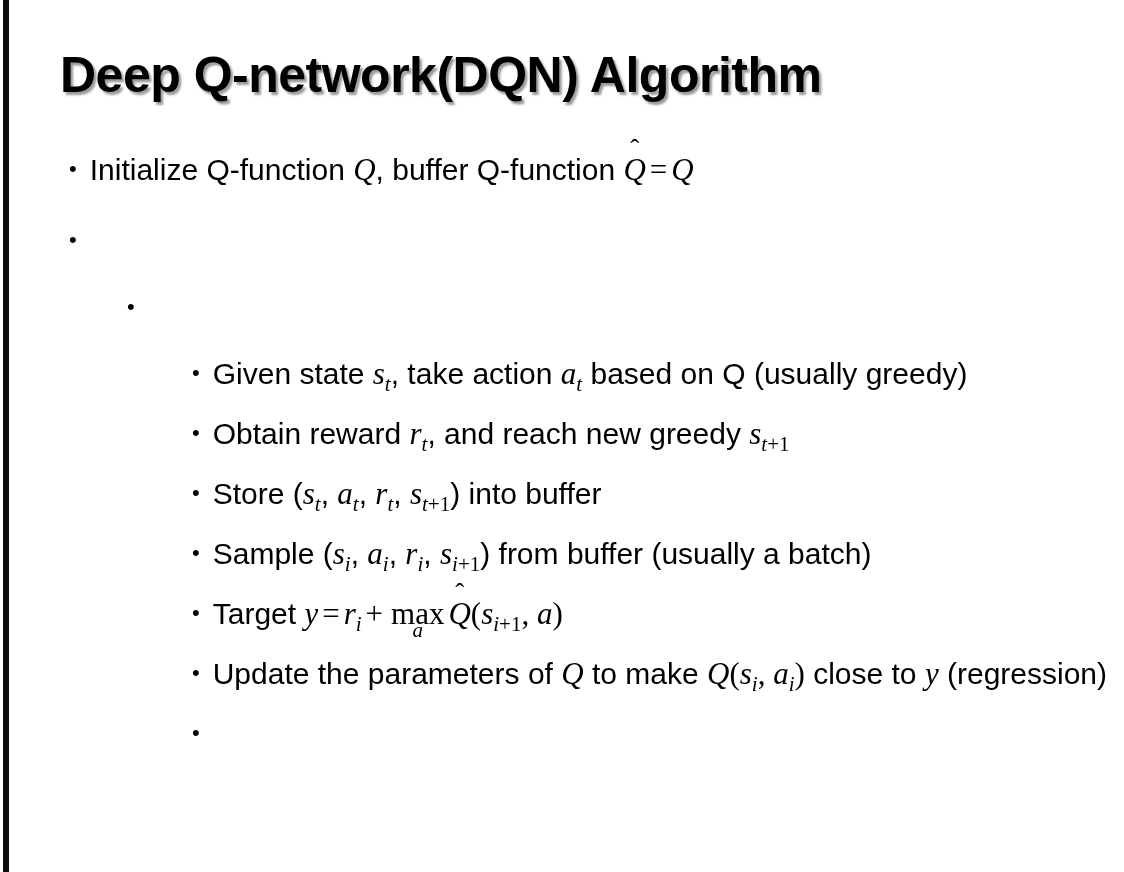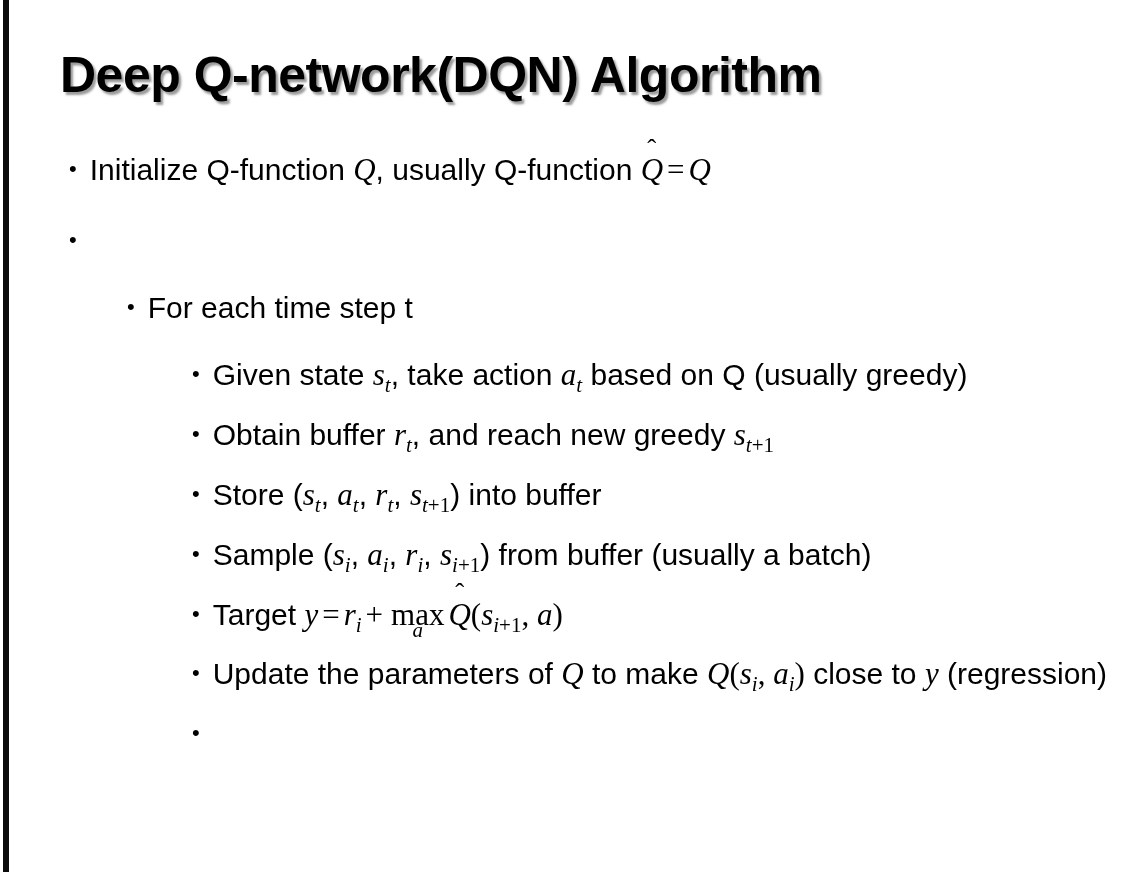--- a/index.html
+++ b/index.html
@@ -168,40 +168,39 @@
 <div class="slide">
 
   <div class="left-edge-strip"></div>
 
   <div class="slide-title">Deep Q-network(DQN) Algorithm</div>
 
   <div class="body-list">
 
     <div class="bullet-row lvl1 gap-first">
       <span class="bullet-glyph">•</span>
-      <span class="bullet-text"><span>Initialize Q-function </span><span class="m">Q</span><span>, usually Q-function </span><span class="hatwrap nowrap"><span class="hat">̂</span><span class="m">Q</span></span><span class="op">=</span><span class="m">Q</span></span>
+      <span class="bullet-text"><span>Initialize Q-function </span><span class="m">Q</span><span>, buffer Q-function </span><span class="hatwrap nowrap"><span class="hat">̂</span><span class="m">Q</span></span><span class="op">=</span><span class="m">Q</span></span>
     </div>
 
     <div class="bullet-row lvl1 gap-lvl1">
       <span class="bullet-glyph">•</span>
     </div>
 
     <div class="bullet-row lvl2 gap-lvl2">
       <span class="bullet-glyph">•</span>
-      <span class="bullet-text">For each time step t</span>
     </div>
 
     <div class="bullet-row lvl3 gap-lvl2">
       <span class="bullet-glyph">•</span>
       <span class="bullet-text"><span>Given state </span><span class="nowrap"><span class="m">s</span><span class="sub">t</span></span><span>, take action </span><span class="nowrap"><span class="m">a</span><span class="sub">t</span></span><span> based on Q (usually greedy)</span></span>
     </div>
 
     <div class="bullet-row lvl3 gap-lvl3">
       <span class="bullet-glyph">•</span>
-      <span class="bullet-text"><span>Obtain buffer </span><span class="nowrap"><span class="m">r</span><span class="sub">t</span></span><span>, and reach new greedy </span><span class="nowrap"><span class="m">s</span><span class="sub">t</span><span class="sub-up">+1</span></span></span>
+      <span class="bullet-text"><span>Obtain reward </span><span class="nowrap"><span class="m">r</span><span class="sub">t</span></span><span>, and reach new greedy </span><span class="nowrap"><span class="m">s</span><span class="sub">t</span><span class="sub-up">+1</span></span></span>
     </div>
 
     <div class="bullet-row lvl3 gap-lvl3">
       <span class="bullet-glyph">•</span>
       <span class="bullet-text"><span>Store (</span><span class="nowrap"><span class="m">s</span><span class="sub">t</span></span><span>, </span><span class="nowrap"><span class="m">a</span><span class="sub">t</span></span><span>, </span><span class="nowrap"><span class="m">r</span><span class="sub">t</span></span><span>, </span><span class="nowrap"><span class="m">s</span><span class="sub">t</span><span class="sub-up">+1</span></span><span>) into buffer</span></span>
     </div>
 
     <div class="bullet-row lvl3 gap-lvl3">
       <span class="bullet-glyph">•</span>
       <span class="bullet-text"><span>Sample (</span><span class="nowrap"><span class="m">s</span><span class="sub">i</span></span><span>, </span><span class="nowrap"><span class="m">a</span><span class="sub">i</span></span><span>, </span><span class="nowrap"><span class="m">r</span><span class="sub">i</span></span><span>, </span><span class="nowrap"><span class="m">s</span><span class="sub">i</span><span class="sub-up">+1</span></span><span>) from buffer (usually a batch)</span></span>

